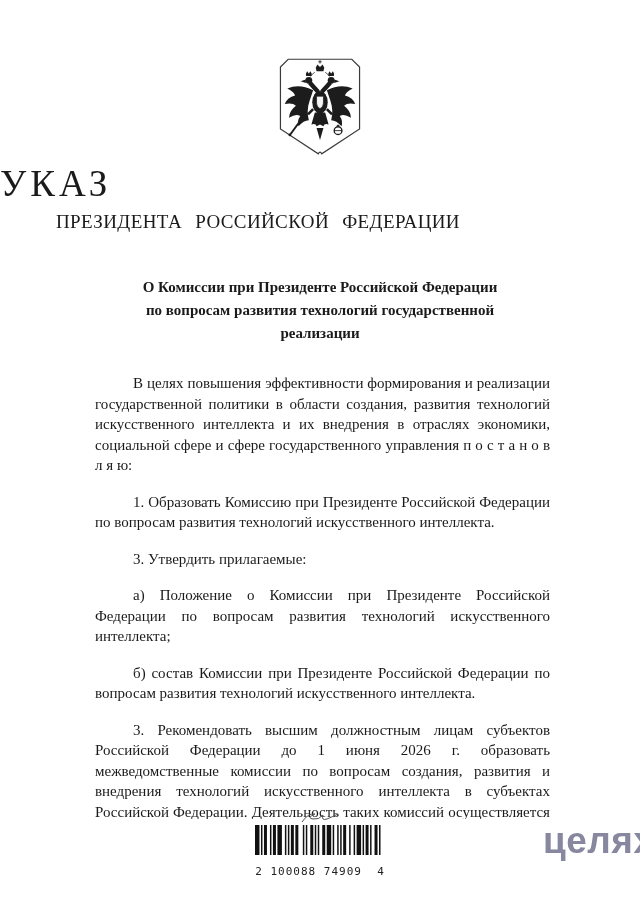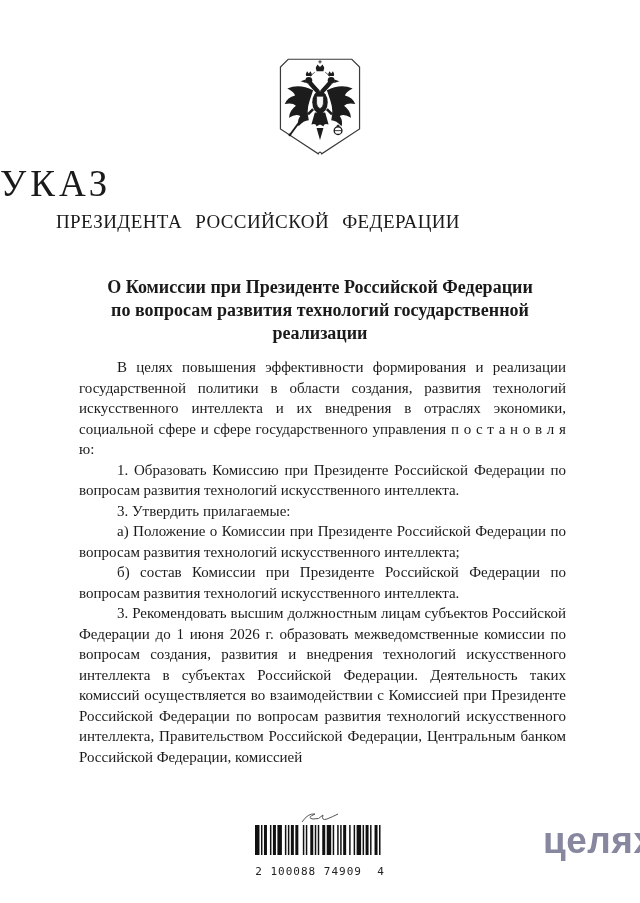--- a/index.html
+++ b/index.html
@@ -11,27 +11,27 @@
   .doc-title{
     position:absolute;left:0;top:162px;width:640px;
     font-size:37px;letter-spacing:4px;font-weight:400;
   }
   .doc-subtitle{
     position:absolute;left:0;top:211px;width:516px;text-align:center;
     font-size:19px;letter-spacing:0.4px;word-spacing:8px;font-weight:400;
   }
   .doc-subject{
     position:absolute;left:0;top:276px;width:640px;text-align:center;
-    font-weight:700;font-size:18px;line-height:23px;
+    font-weight:700;font-size:15px;line-height:23px;
   }
   .doc-body{
     position:absolute;left:79px;top:357px;width:487px;height:462px;overflow:hidden;
     font-size:15px;line-height:20.5px;text-align:justify;
   }
-  .doc-body p{margin:0;text-indent:38px;}
+  .doc-body p{margin:16px;text-indent:38px;}
   .barcode-block{position:absolute;left:252px;top:810px;width:136px;text-align:center;}
   .scribble{display:block;margin:0 auto;height:15px;}
   .bars{display:block;margin:0 auto;}
   .barcode-digits{
     font-family:"DejaVu Sans Mono",monospace;font-size:11px;letter-spacing:1px;
     margin-top:10px;color:#222;white-space:pre;
   }
   .tass-watermark{
     position:absolute;left:543px;top:822px;line-height:1;
     font-family:"Liberation Sans",sans-serif;font-weight:700;font-size:37px;

